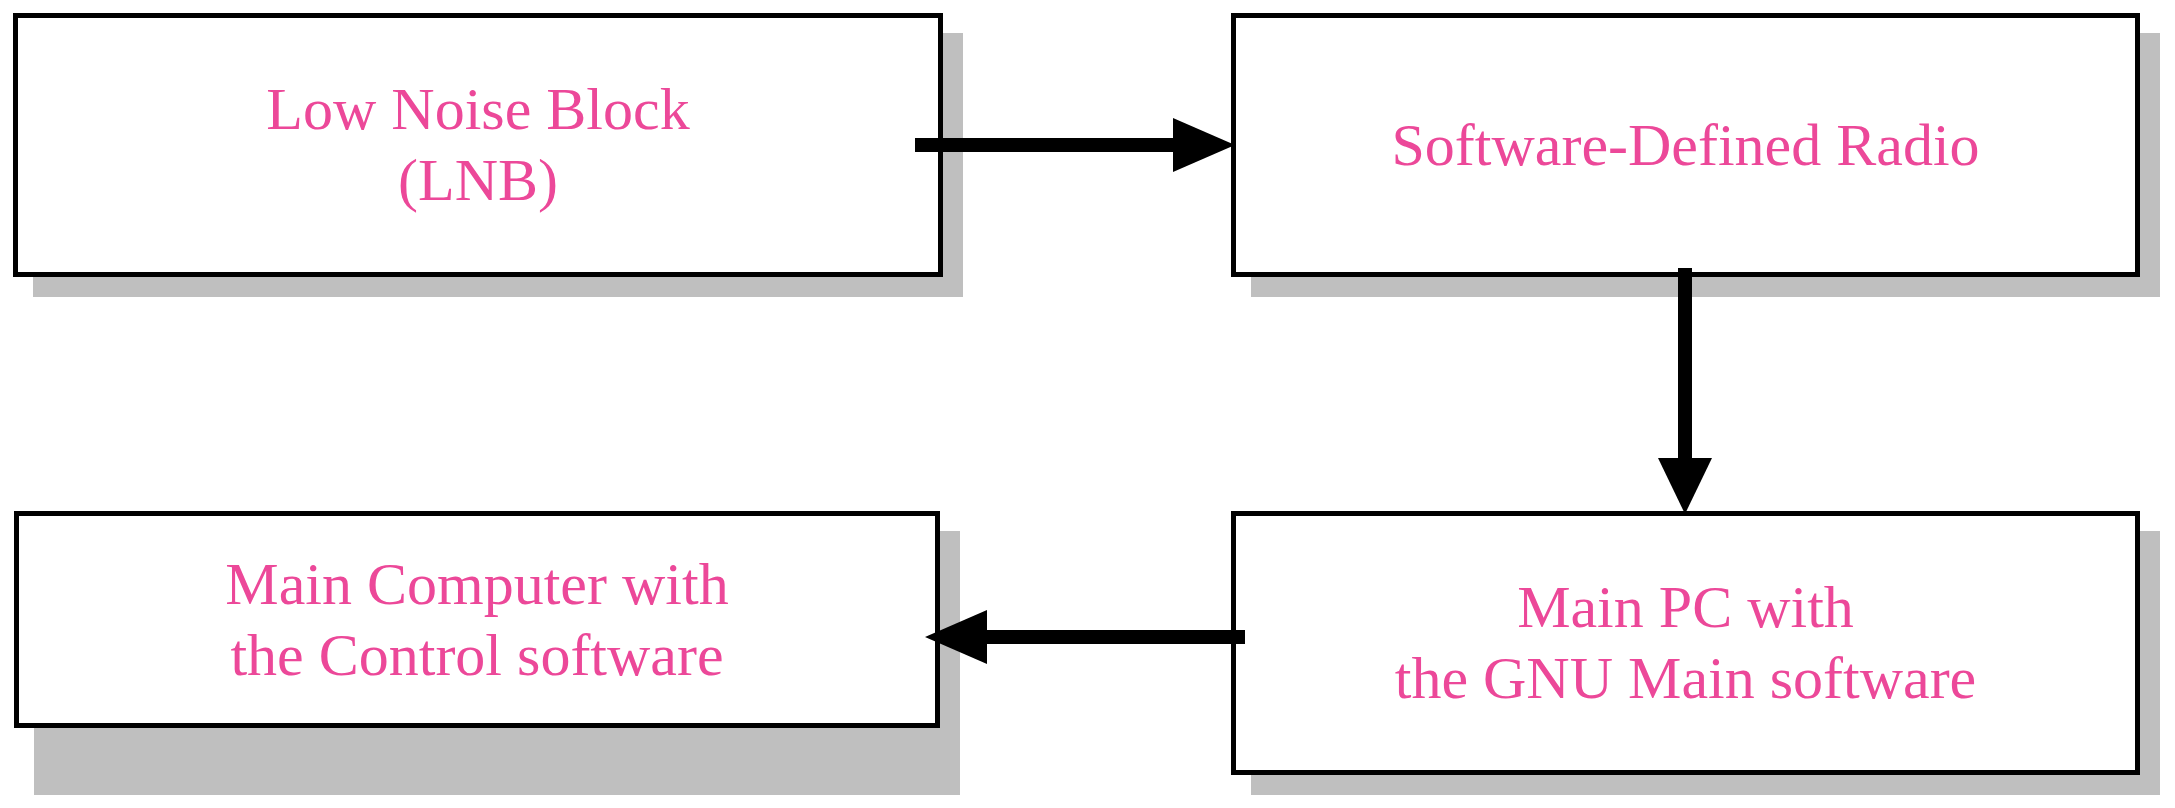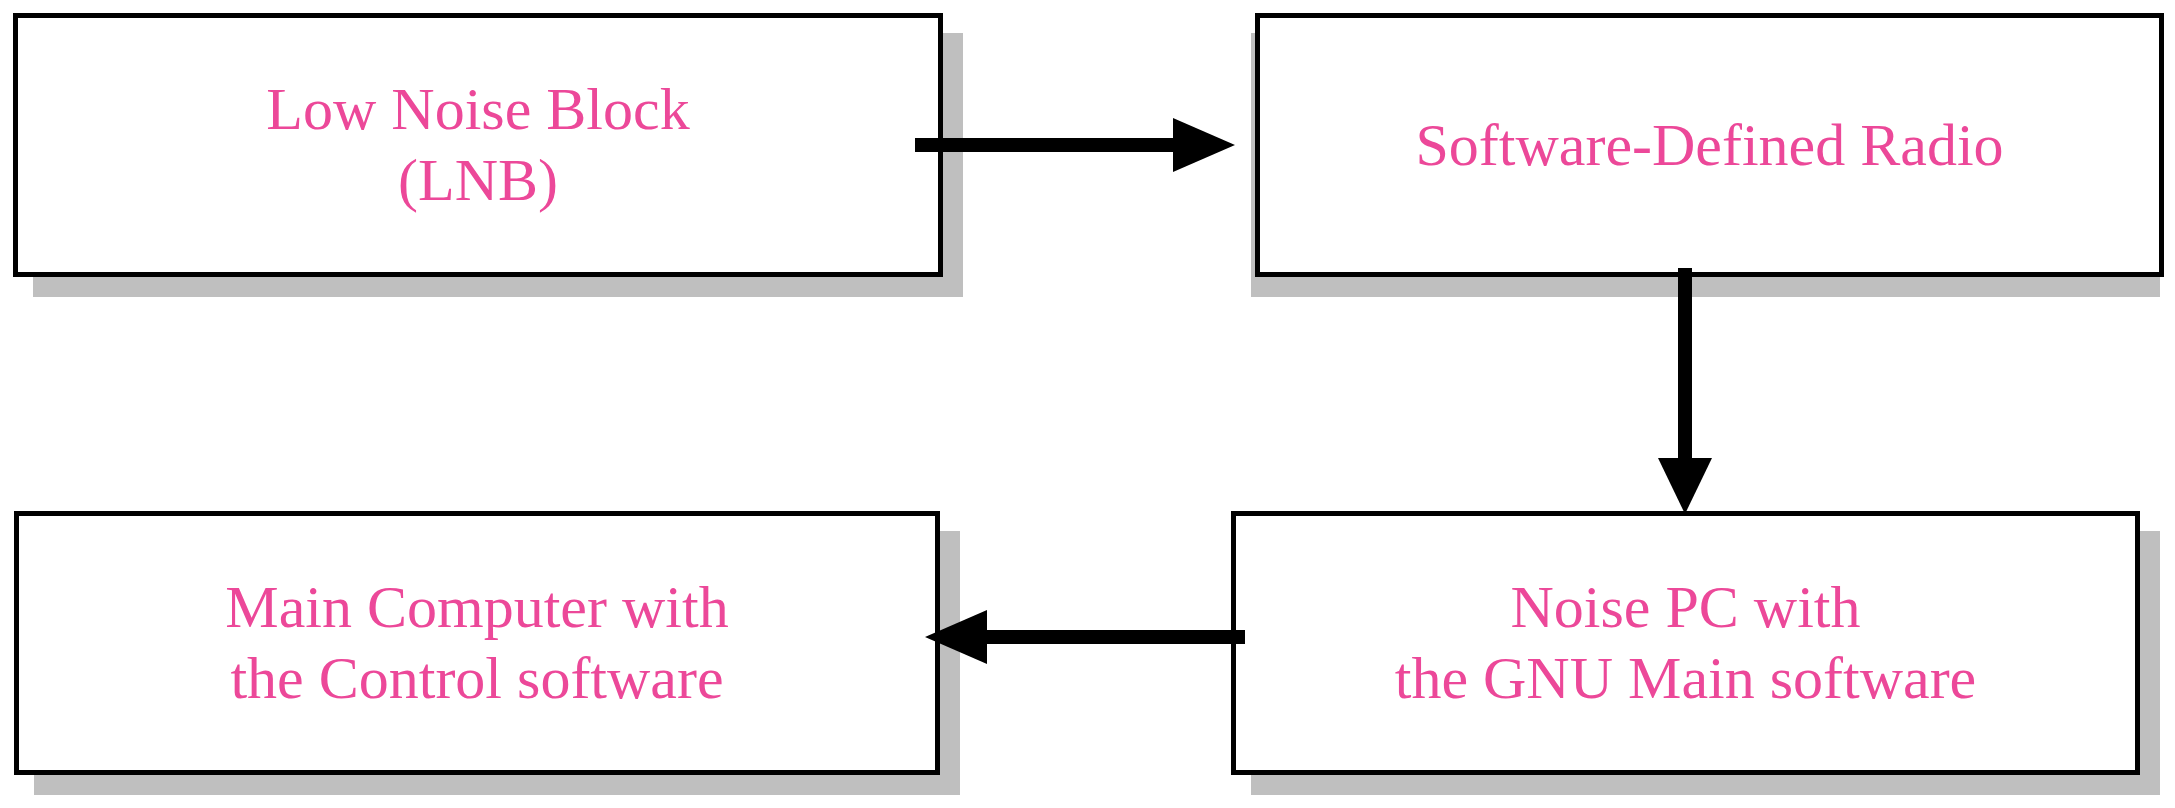--- a/index.html
+++ b/index.html
@@ -42,24 +42,24 @@
     font-size: 60px;
     line-height: 1.18;
     letter-spacing: 0px;
     white-space: nowrap;
   }
 
   
   #node-lnb        { left: 13px;   top: 13px;  width: 930px; height: 264px; }
   #shadow-lnb      { left: 33px;   top: 33px;  width: 930px; height: 264px; }
 
-  #node-sdr        { left: 1231px; top: 13px;  width: 909px; height: 264px; margin-left: 24px; }
+  #node-sdr        { left: 1231px; top: 13px;  width: 909px; height: 264px; }
   #shadow-sdr      { left: 1251px; top: 33px;  width: 909px; height: 264px; }
 
-  #node-main       { left: 14px;   top: 511px; width: 926px; height: 264px; }
+  #node-main       { left: 14px;   top: 511px; width: 926px; height: 217px; }
   #shadow-main     { left: 34px;   top: 531px; width: 926px; height: 264px; }
 
   #node-minipc     { left: 1231px; top: 511px; width: 909px; height: 264px; }
   #shadow-minipc   { left: 1251px; top: 531px; width: 909px; height: 264px; }
 
   
   .edge {
     position: absolute;
     z-index: 5;
   }
@@ -87,21 +87,21 @@
   <div class="node" id="node-sdr">
     <span class="node-label">Software-Defined Radio</span>
   </div>
 
   <div class="node" id="node-main">
     <span class="node-label">Main Computer with</span>
     <span class="node-label">the Control software</span>
   </div>
 
   <div class="node" id="node-minipc">
-    <span class="node-label">Noise PC with</span>
+    <span class="node-label">Main PC with</span>
     <span class="node-label">the GNU Main software</span>
   </div>
 
   <div class="edge" id="edge-lnb-sdr">
     <svg width="330" height="62" viewBox="0 0 330 62" xmlns="http://www.w3.org/2000/svg">
       <rect x="0" y="20" width="272" height="14" fill="#000000"></rect>
       <polygon points="258,0 320,27 258,54" fill="#000000"></polygon>
     </svg>
   </div>
 

